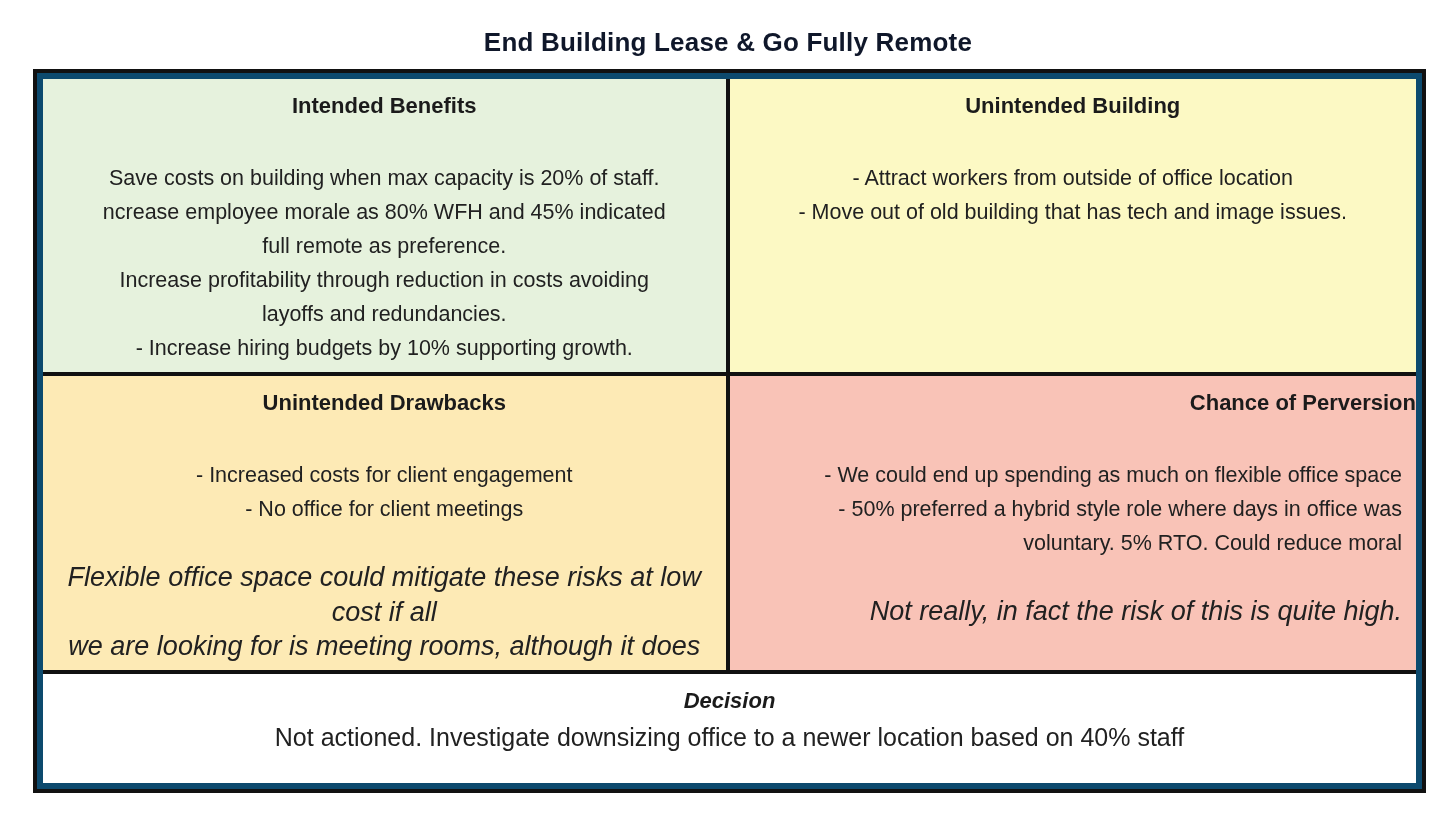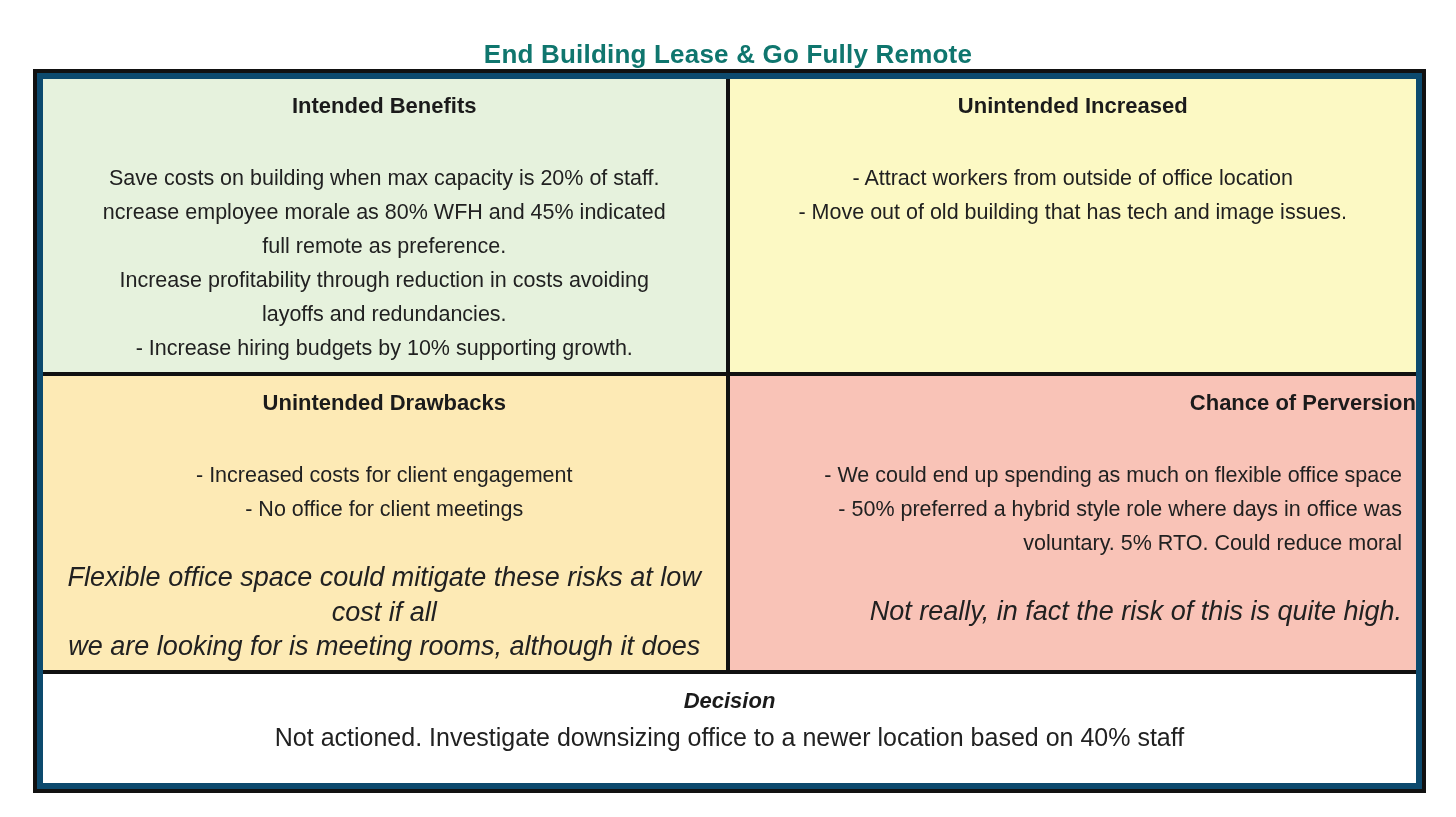--- a/index.html
+++ b/index.html
@@ -23,26 +23,26 @@
     width: 1456px;
     height: 817px;
     background: #ffffff;
     overflow: hidden;
   }
   .title {
     position: absolute;
     top: 26px;
     left: 0;
     right: 0;
-    margin: 12px;
+    margin: 0;
     text-align: center;
     font-size: 26px;
     line-height: 32px;
     font-weight: 700;
-    color: #0f766e;
+    color: #0f172a;
     letter-spacing: 0.2px;
   }
   .matrix {
     position: absolute;
     left: 33px;
     top: 69px;
     width: 1393px;
     height: 724px;
     border: 4px solid var(--border);
     background: #0c4a6e;
@@ -125,21 +125,21 @@
           <div class="text-line">ncrease employee morale as 80% WFH and 45% indicated</div>
           <div class="text-line">full remote as preference.</div>
           <div class="text-line">Increase profitability through reduction in costs avoiding</div>
           <div class="text-line">layoffs and redundancies.</div>
           <div class="text-line">- Increase hiring budgets by 10% supporting growth.</div>
         </div>
 
     </section>
 
     <section class="cell q-tr">
-      <h2 class="cell-heading">Unintended Increased</h2>
+      <h2 class="cell-heading">Unintended Building</h2>
       <div class="cell-body">
           <div class="text-line">- Attract workers from outside of office location</div>
           <div class="text-line">- Move out of old building that has tech and image issues.</div>
         </div>
 
     </section>
 
     <section class="cell q-bl">
       <h2 class="cell-heading">Unintended Drawbacks</h2>
       <div class="cell-body">

